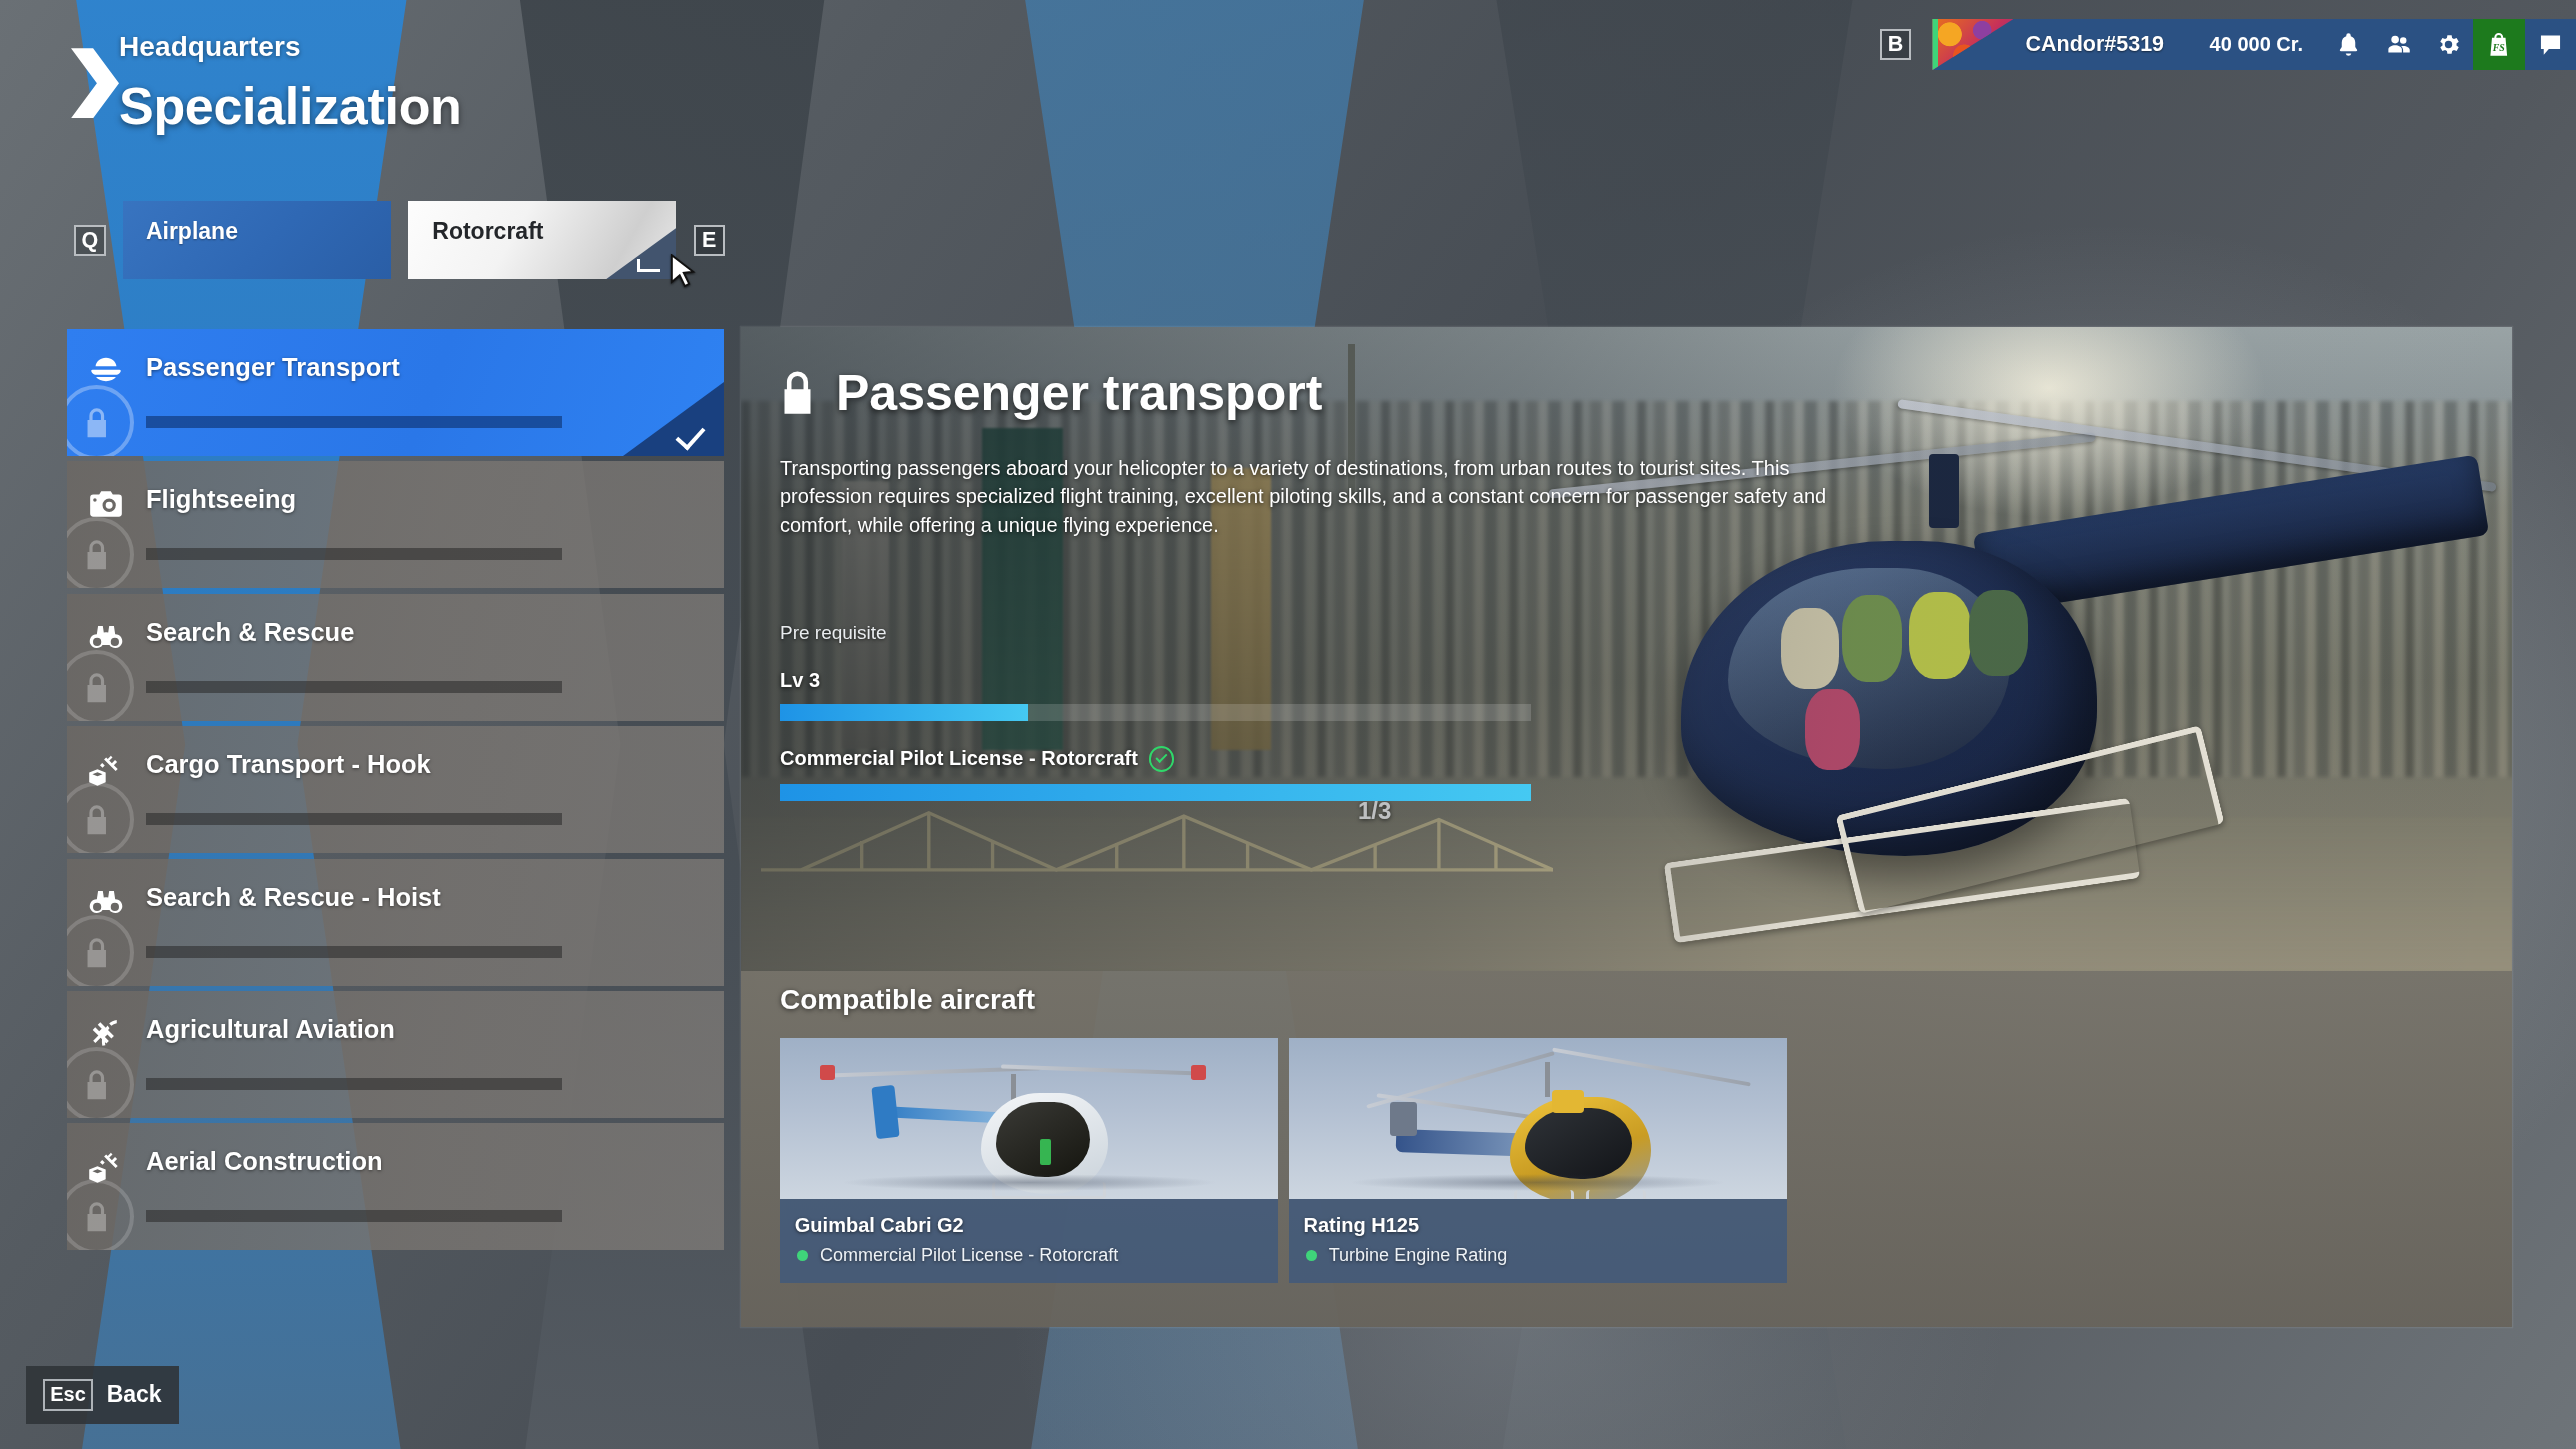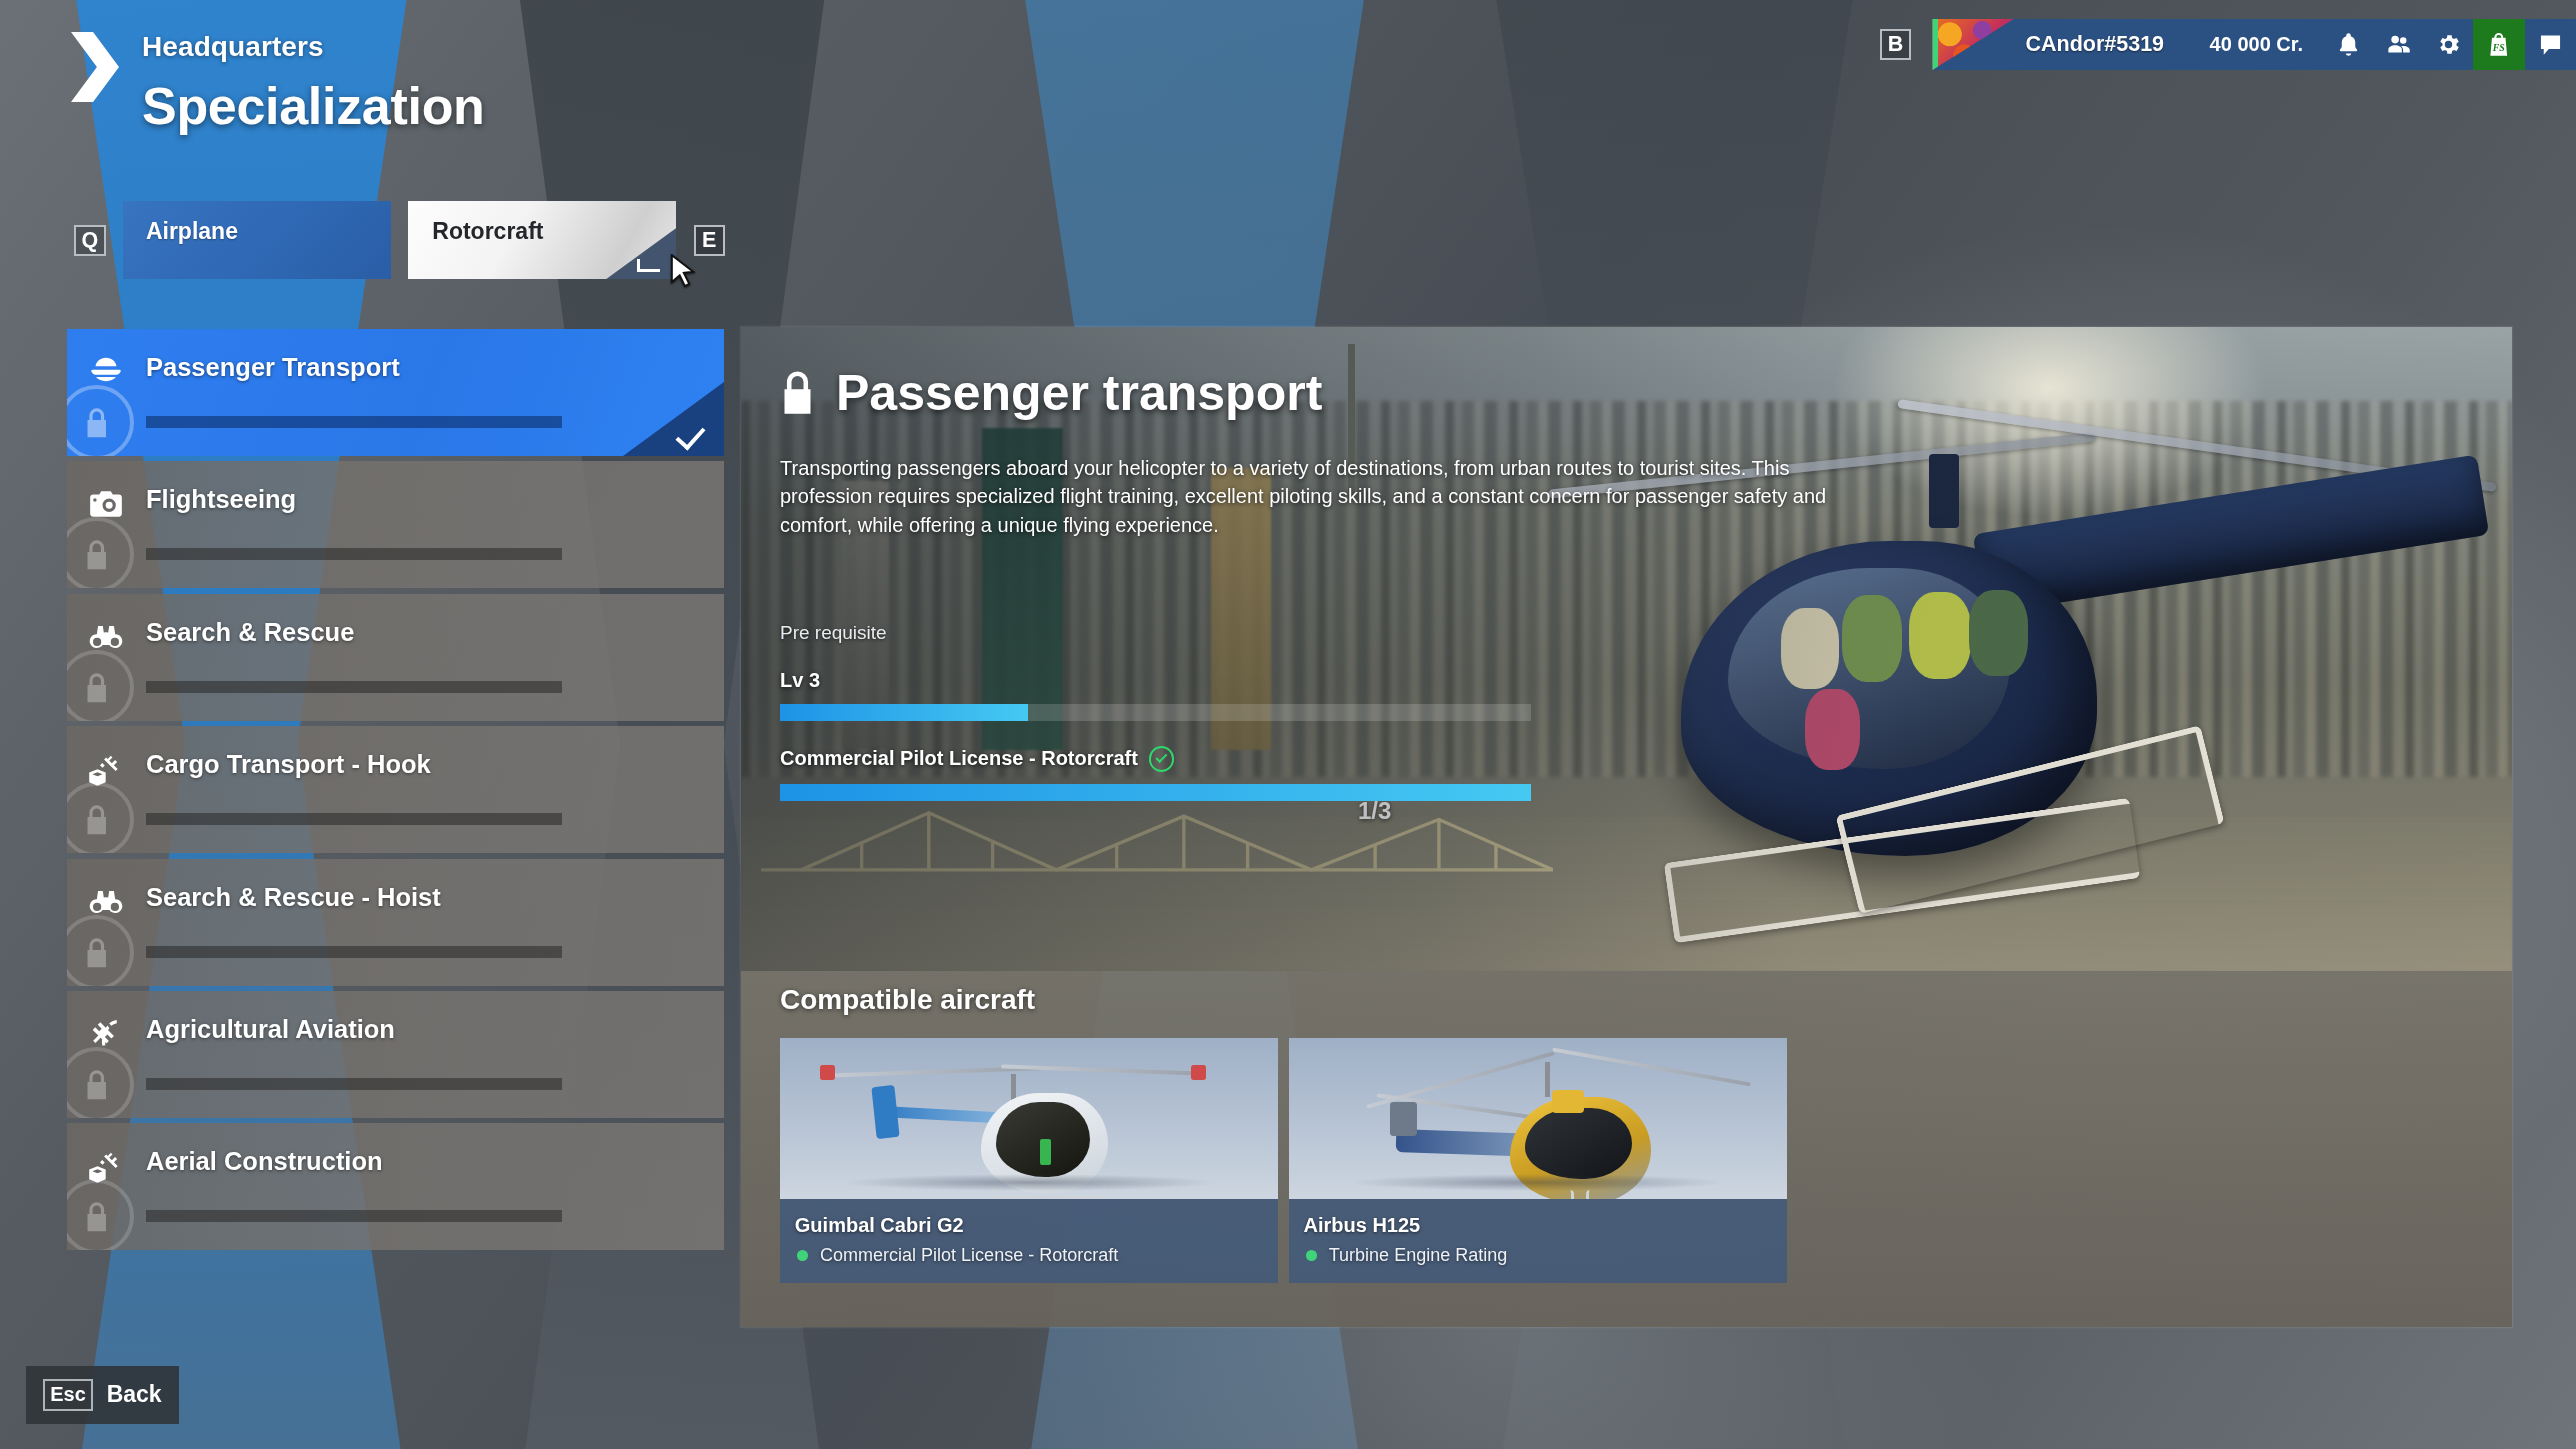--- a/index.html
+++ b/index.html
@@ -26,21 +26,21 @@
       clip-path:polygon(26% 0,100% 0,74% 50%,100% 100%,26% 100%,52% 50%); opacity:.72; }
   .chev.c4 { left:1328px; width:550px;
       background:linear-gradient(180deg,#3d444b 0%,#4b5259 60%,#5d6369 100%);
       clip-path:polygon(26% 0,100% 0,74% 50%,100% 100%,26% 100%,52% 50%); opacity:.75; }
   #bg .glow { position:absolute; right:-134px; top:201px; width:1208px; height:1140px;
       background:radial-gradient(ellipse at center,rgba(190,198,205,.38) 0%,rgba(140,148,156,0) 68%); }
   #bg .glow2 { position:absolute; left:1006px; bottom:-268px; width:1006px; height:805px;
       background:radial-gradient(ellipse at center,rgba(160,168,176,.3) 0%,rgba(120,128,136,0) 70%); }
 
   
-  #titleblock { position:absolute; left:71px; top:32px; display:flex; align-items:flex-start; gap:23px; }
+  #titleblock { position:absolute; left:71px; top:32px; display:flex; align-items:center; }
   .arrow-glyph { width:48px; height:70px;
       background:#fff;
       clip-path:polygon(0 0,46% 0,100% 50%,46% 100%,0 100%,54% 50%); }
   .title-text .hq { font-size:28px; font-weight:700; color:#fff; letter-spacing:0.1px;
       text-shadow:0 1.3px 4px rgba(0,0,0,.45); line-height:1.05; }
   .title-text .sp { font-size:52px; font-weight:700; color:#fff; letter-spacing:-0.3px;
       text-shadow:0 2px 6.7px rgba(0,0,0,.5); line-height:1.06; margin-top:18px; }
 
   
   #header { position:absolute; right:0; top:19px; height:51px; display:flex; align-items:stretch; }
@@ -541,21 +541,21 @@
               <div class="boom" style="left:107px; top:94px; width:168px; height:23px; background:linear-gradient(90deg,#34538a,#8fa9c8); transform:rotate(2deg); border-radius:6.7px;"></div>
               <div style="position:absolute;left:101px;top:64px;width:27px;height:34px;background:#6e798a;border-radius:3.4px;"></div>
               <div class="fuse" style="left:221px; top:59px; width:141px; height:107px; background:linear-gradient(160deg,#f0c53c,#c99c23 55%,#8e9aa8);"></div>
               <div class="fuse" style="left:236px; top:70px; width:107px; height:71px; background:linear-gradient(150deg,#2f3338,#121418);"></div>
               <div style="position:absolute;left:263px;top:52px;width:32px;height:23px;background:#e3b733;border-radius:4px;"></div>
               <div class="mskid" style="left:225px; top:152px; width:60px; height:16px; border-top:none;"></div>
               <div class="mskid" style="left:297px; top:152px; width:60px; height:16px; border-top:none;"></div>
             </div>
             <div class="thumbshadow"></div>
           </div>
-          <div class="cname">Airbus H125</div>
+          <div class="cname">Rating H125</div>
           <div class="creq">
             <span class="dot"></span>
             <span>Turbine Engine Rating</span>
           </div>
         </div>
 
       </div>
     </div>
   </div>
 </div>

